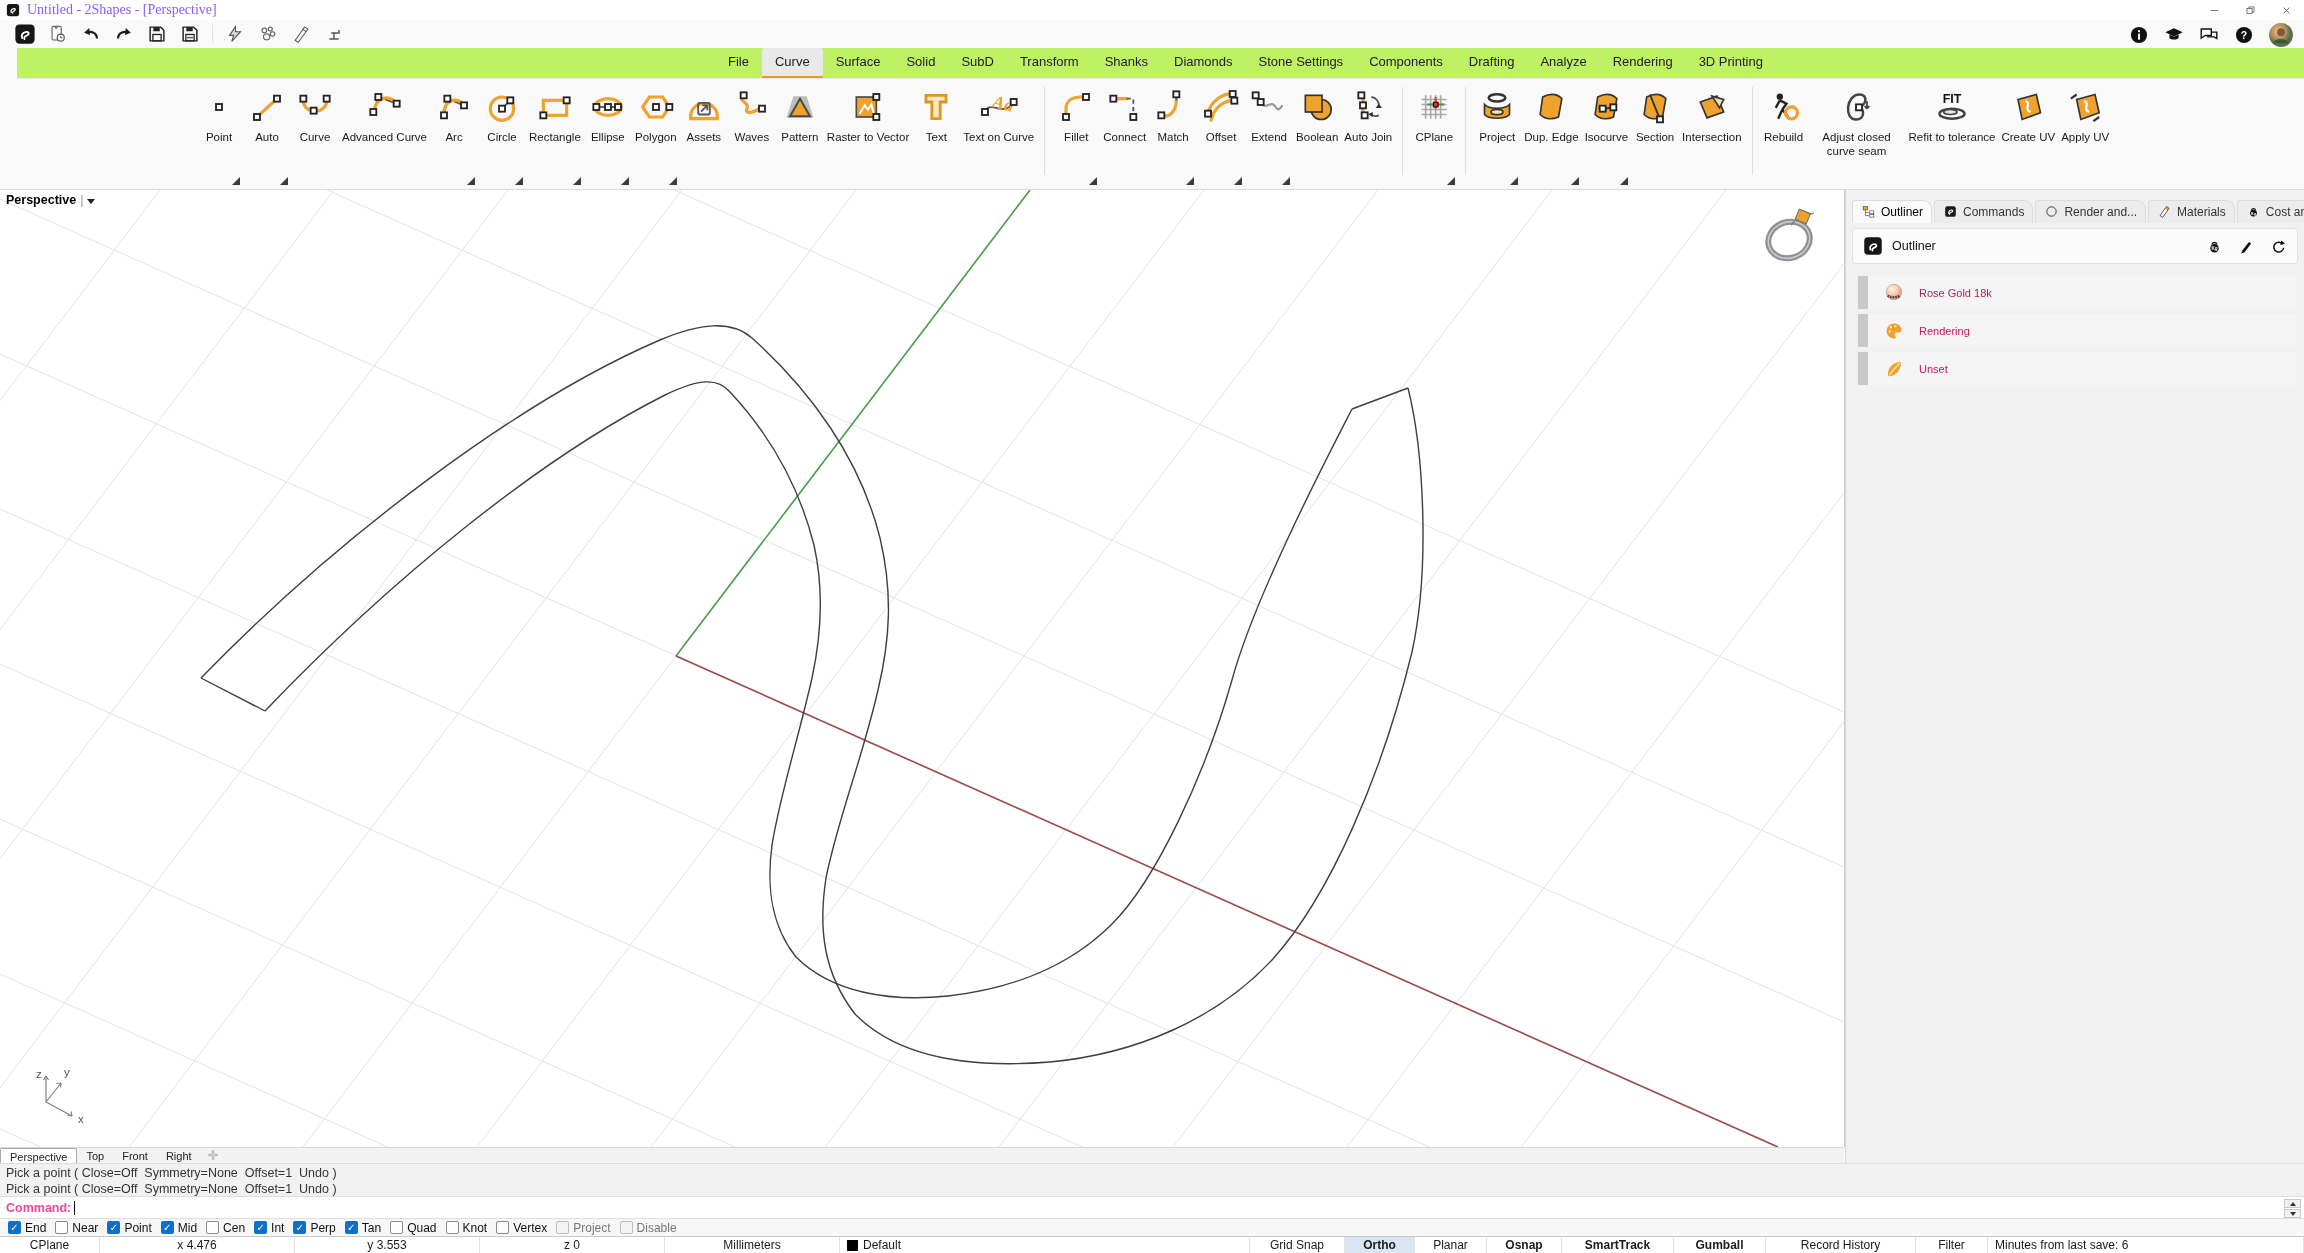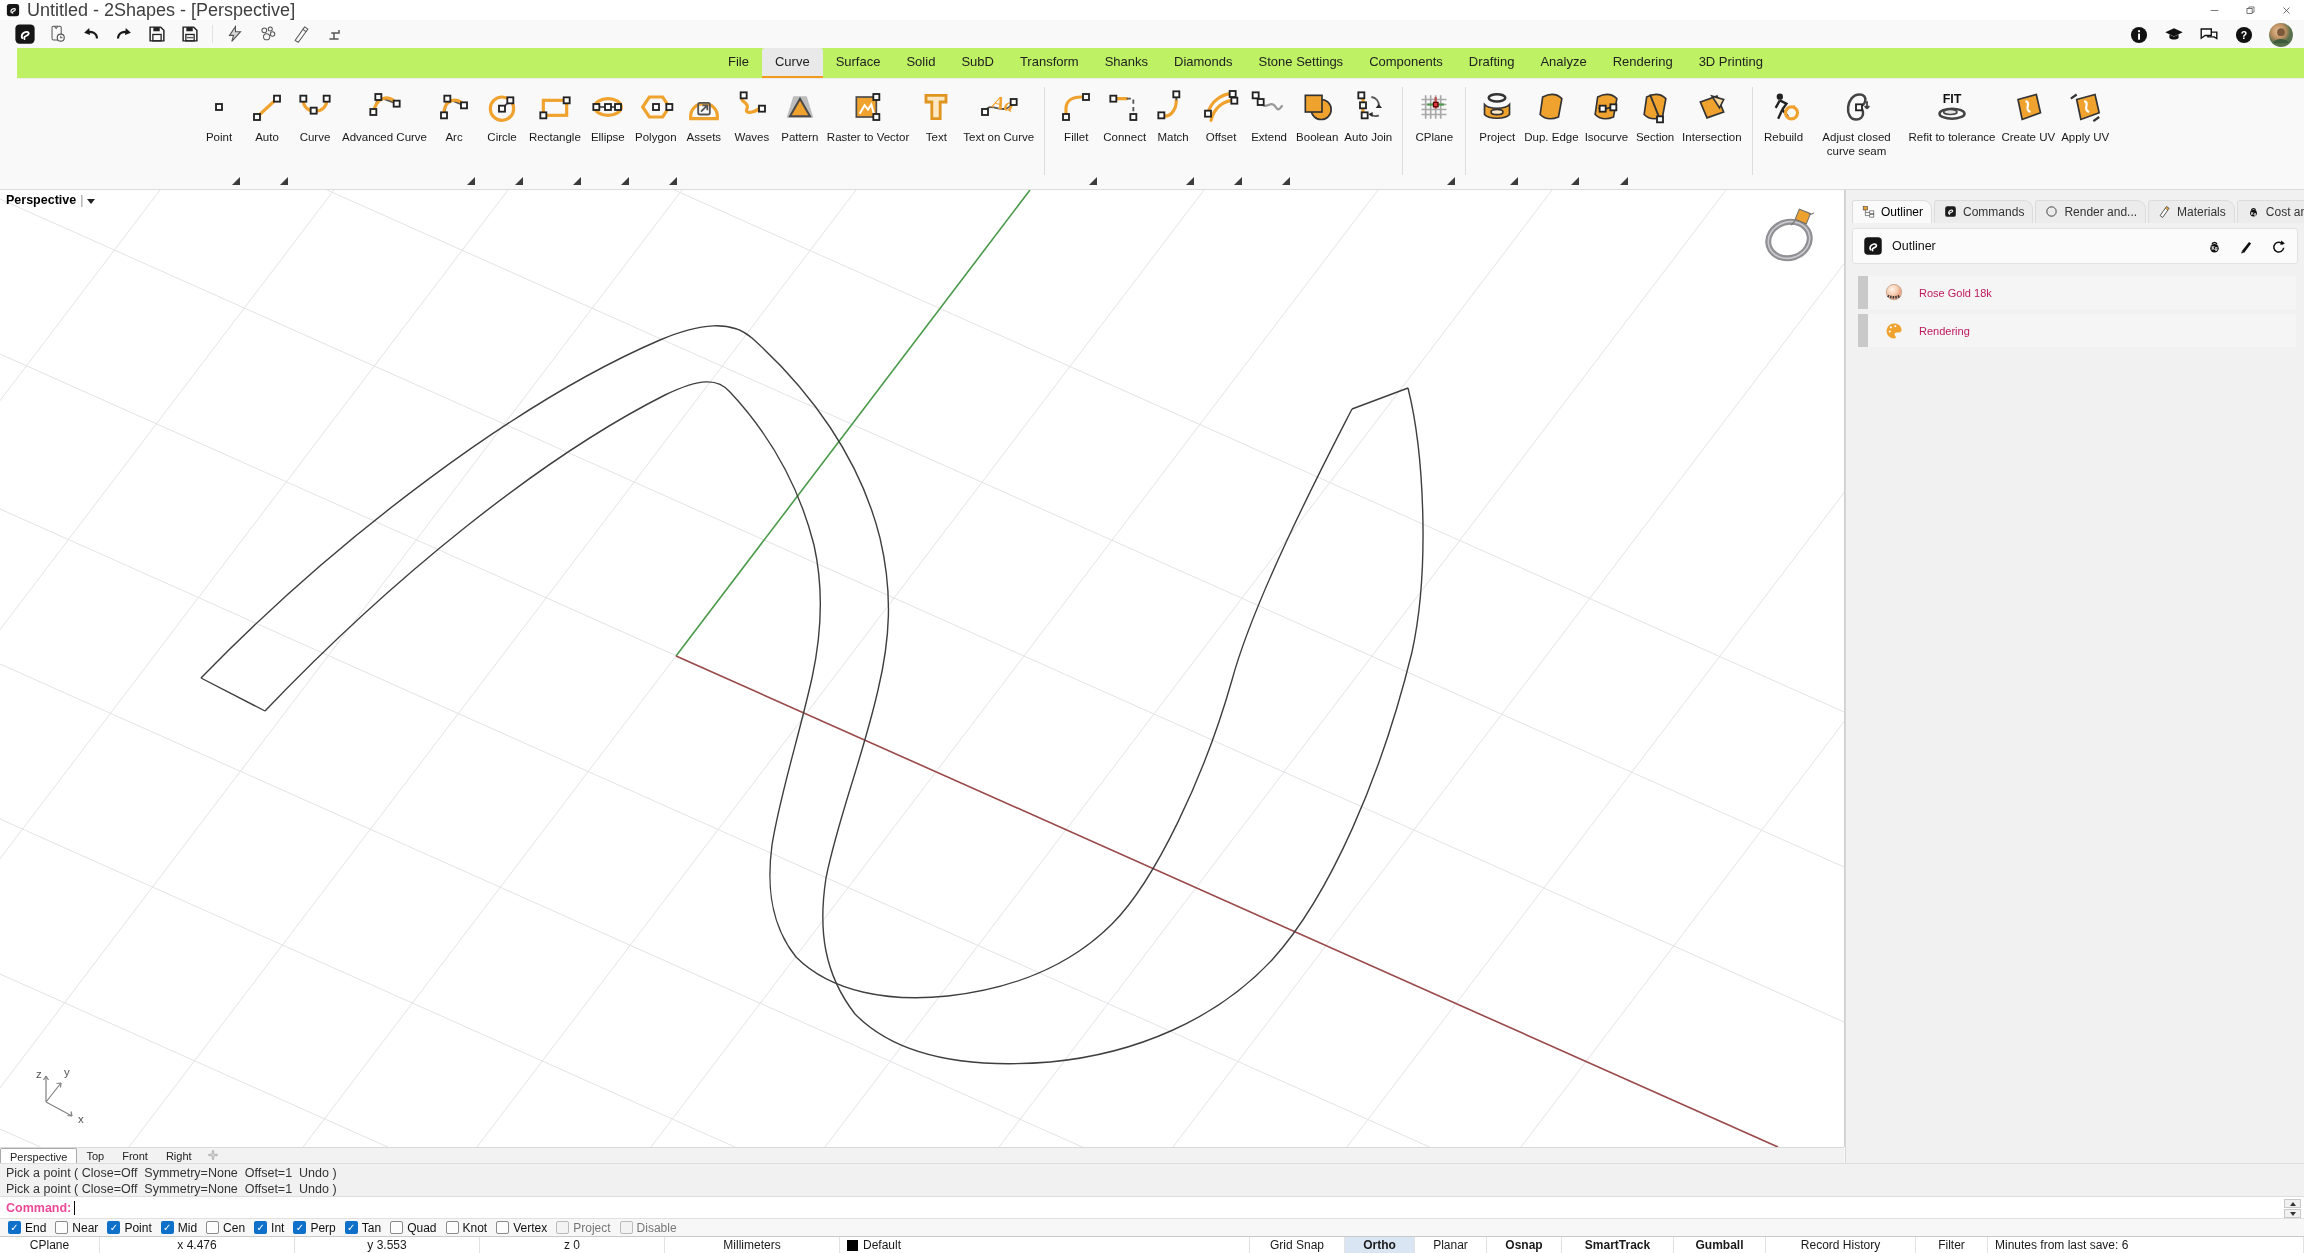--- a/index.html
+++ b/index.html
@@ -3,21 +3,21 @@
 <meta charset="utf-8">
 <style>
   html,body{margin:0;padding:0;background:#fff;}
   #app{position:relative;width:2304px;height:1253px;overflow:hidden;
        font-family:"Liberation Sans","DejaVu Sans",sans-serif;color:#1a1a1a;background:#f9f9f9;
        -webkit-font-smoothing:antialiased;}
   .ic{width:100%;height:100%;display:block;}
   
   .titlebar{position:absolute;top:0;left:0;width:2304px;height:20px;background:#fff;display:flex;align-items:center;}
   .app-icon{width:14px;height:14px;margin-left:6px;}
-  .win-title{font-size:18px;margin-left:7px;color:#404040;}
+  .win-title{font-size:14px;margin-left:7px;color:#8b5cf6;font-family:Liberation Serif, serif;}
   .wincontrols{position:absolute;right:0;top:0;height:20px;display:flex;}
   .winbtn{width:36px;height:20px;display:flex;align-items:center;justify-content:center;}
   .winbtn span{width:13px;height:13px;display:block;}
   
   .qtoolbar{position:absolute;top:20px;left:0;height:28px;display:flex;align-items:center;padding-left:14px;gap:11px;background:#f9f9f9;}
   .qbtn{width:22px;height:22px;}
   .qsep{width:1px;height:18px;background:#e2e2e2;}
   .topright{position:absolute;top:21px;right:10px;height:28px;display:flex;align-items:center;gap:13px;}
   .tr-ic{width:22px;height:22px;}
   .tr-av{width:26px;height:26px;border-radius:50%;overflow:hidden;}
@@ -791,20 +791,30 @@
           <span class="o-ic">
             <svg class="ic" viewBox="0 0 24 24">
               <path d="M12,3.8 a8.2,8.2 0 1 0 0,16.4 c2.6,0 2.2,-2 1.2,-3.1 c-1.3,-1.5 -0.3,-3.4 1.8,-3.4 h2.2 a3,3 0 0 0 3,-3 C20.2,6.5 16.6,3.8 12,3.8 Z" fill="#f0a22e"></path>
               <circle cx="8.6" cy="8" r="1.15" fill="#fff"></circle>
               <circle cx="13.4" cy="6.8" r="1.15" fill="#fff"></circle>
               <circle cx="7.4" cy="12.6" r="1.15" fill="#fff"></circle>
             </svg>
           </span>
           <span class="o-label">Rendering</span>
         </div>
+        <div class="orow">
+          <span class="obar"></span>
+          <span class="o-ic">
+            <svg class="ic" viewBox="0 0 24 24">
+              <path d="M5.5,20 C4.5,11 10,4.5 19.5,4 C20,13.5 14,19.5 5.5,20 Z" fill="#f0a22e"></path>
+              <path d="M6.5,19 C10,14.5 14,10 18.5,5.5" fill="none" stroke="#fbe3bd" stroke-width="1.3"></path>
+            </svg>
+          </span>
+          <span class="o-label">Unset</span>
+        </div>
       </div>
   </div>
 
   <div class="view-tabs">
       <div class="vtab active">Perspective</div>
       <div class="vtab">Top</div>
       <div class="vtab">Front</div>
       <div class="vtab">Right</div>
       <span class="vtab-pane">
         <svg class="ic" viewBox="0 0 24 24">

